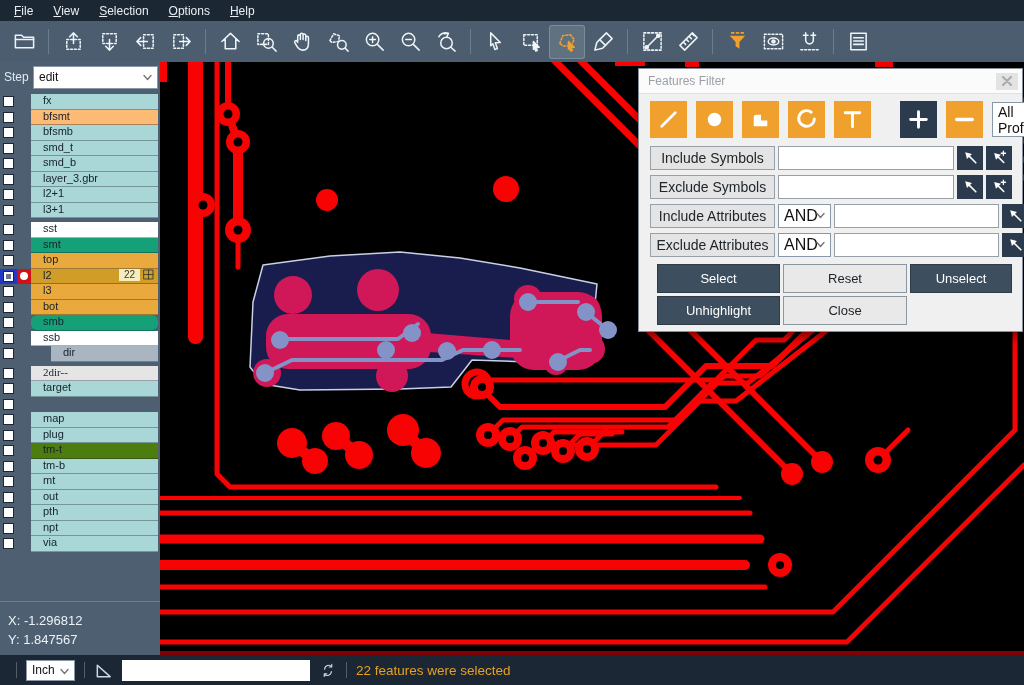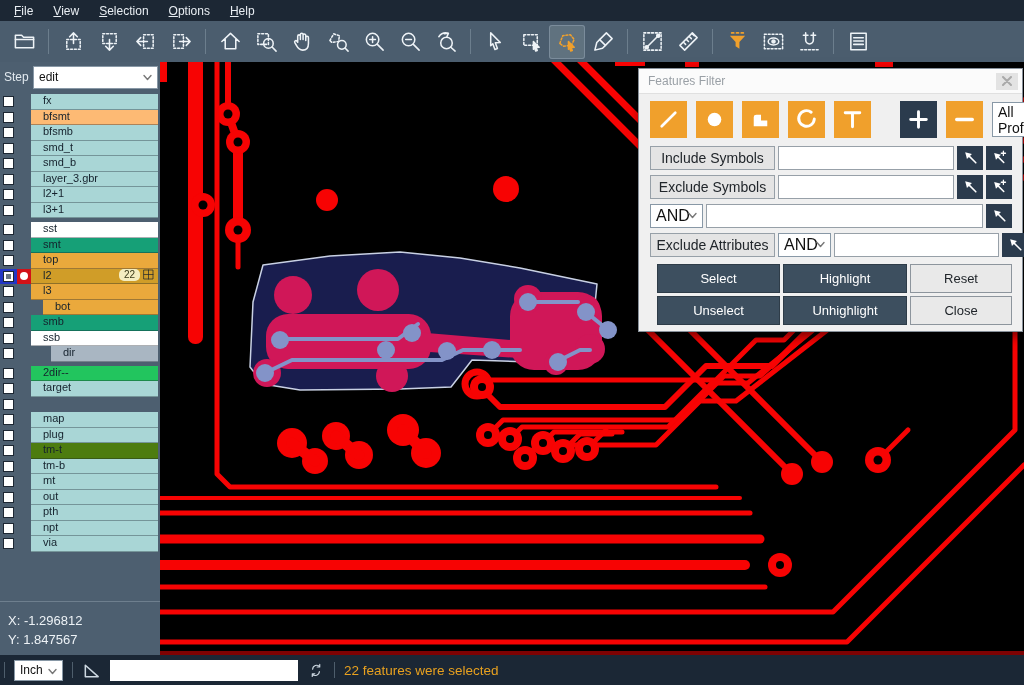--- a/index.html
+++ b/index.html
@@ -42,21 +42,21 @@
   .cbcell { width:17px; display:flex; align-items:center; justify-content:center; flex:0 0 auto; }
   .cbcell.sel { background:#2336c4; }
   .cb { width:11px; height:11px; background:#fff; border:1px solid #1d2733; }
   .cb.checked { box-shadow:inset 0 0 0 2px #fff, inset 0 0 0 6px #6b7685; }
   .indcell { width:14px; flex:0 0 auto; position:relative; }
   .indcell.sel { background:#d21117; }
   .indcell .dot { position:absolute; left:3px; top:3.5px; width:8px; height:8px; border-radius:50%; background:#fff; }
   .lcell { flex:1; display:flex; align-items:flex-start; padding:0 2px 0 12px; font-size:11px; color:#15222d;
            border-bottom:1px solid rgba(20,30,40,.35); margin-right:2px; }
   .lname { white-space:nowrap; }
-  .badge { margin-left:auto; background:#f4edc1; color:#3a3a1a; border-radius:5px; height:12px; line-height:12px;
+  .badge { margin-left:auto; background:#f4edc1; color:#3a3a1a; border-radius:0; height:12px; line-height:12px;
            padding:0 5px; font-size:10px; }
   .mx { width:13px; height:12px; margin-left:3px; color:#1a242e; flex:0 0 auto; }
   .mx svg { width:12px; height:12px; stroke-width:1.4; }
   .ldiv { height:4px; }
 
   #coords { position:absolute; left:0; bottom:6px; width:160px; border-top:1px solid #6e7f8e;
             padding:9px 0 0 8px; color:#edf2f6; font-size:13px; line-height:19px; }
 
   
   #canvas { position:absolute; left:160px; top:0; width:864px; height:593px; background:#000; cursor:crosshair; }
@@ -95,21 +95,21 @@
   .dpick { width:26px; height:24px; background:#2b3b4d; color:#fff; display:flex; align-items:center;
            justify-content:center; flex:0 0 auto; }
   .dpick svg { width:17px; height:17px; }
   .dactions { display:grid; grid-template-columns:123px 124px 1fr; gap:3px; padding:5px 10px 0 18px; }
   .abtn { height:29px; font-size:13px; display:flex; align-items:center; justify-content:center; border:1px solid #8d959d; }
   .abtn.dark { background:#3d4f5f; color:#fff; border-color:#2e3c48; }
   .abtn.light { background:#e9e9e9; color:#21262b; }
 
   
   #statusbar { position:absolute; left:0; top:655px; width:1024px; height:30px; background:#1b2735;
-               display:flex; align-items:center; padding:0 4px; gap:9px; }
+               display:flex; align-items:center; padding:0 16px; gap:9px; }
   .ssep { width:1px; height:16px; background:#4e5e6c; flex:0 0 auto; }
   .unit { width:49px; height:21px; flex:0 0 auto; font-size:12px; }
   .cicon { color:#cdd8e1; width:19px; height:19px; flex:0 0 auto; }
   .cicon svg { width:19px; height:19px; }
   .sinput { width:188px; height:21px; background:#fff; border:none; flex:0 0 auto; font-size:12px; padding:0 5px;
             font-family:"Liberation Sans",sans-serif; }
   .ricon { color:#cdd8e1; width:18px; height:18px; flex:0 0 auto; }
   .ricon svg { width:18px; height:18px; }
   .smsg { color:var(--statusmsg); font-size:13.5px; }
 </style>
@@ -405,30 +405,30 @@
             <span class="indcell"></span>
             <span class="lcell" style="background: rgb(234, 169, 60);">
               <span class="lname">l3</span>
             </span>
           </div>
           <div class="lrow">
             <span class="cbcell">
               <span class="cb"></span>
             </span>
             <span class="indcell"></span>
-            <span class="lcell" style="background: rgb(234, 169, 60); margin-left: 12px;">
+            <span class="lcell" style="background: rgb(234, 169, 60);">
               <span class="lname">bot</span>
             </span>
           </div>
           <div class="lrow">
             <span class="cbcell">
               <span class="cb"></span>
             </span>
             <span class="indcell"></span>
-            <span class="lcell" style="background: rgb(22, 160, 119);">
+            <span class="lcell" style="background: rgb(22, 160, 119); border-radius: 6px;">
               <span class="lname">smb</span>
             </span>
           </div>
           <div class="lrow">
             <span class="cbcell">
               <span class="cb"></span>
             </span>
             <span class="indcell"></span>
             <span class="lcell" style="background: rgb(255, 255, 255);">
               <span class="lname">ssb</span>
@@ -442,21 +442,21 @@
             <span class="lcell" style="background: rgb(169, 182, 194); margin-left: 20px;">
               <span class="lname">dir</span>
             </span>
           </div>
           <div class="ldiv"></div>
           <div class="lrow">
             <span class="cbcell">
               <span class="cb"></span>
             </span>
             <span class="indcell"></span>
-            <span class="lcell" style="background: #22c55e;">
+            <span class="lcell" style="background: #e5e5e5; font-family: Liberation Serif, serif;">
               <span class="lname">2dir--</span>
             </span>
           </div>
           <div class="lrow">
             <span class="cbcell">
               <span class="cb"></span>
             </span>
             <span class="indcell"></span>
             <span class="lcell" style="background: rgb(169, 214, 214);">
               <span class="lname">target</span>
@@ -773,20 +773,21 @@
             </div>
             <div class="dpick">
               <svg viewBox="0 0 24 24">
                 <path d="M9,10 L18,19" stroke-width="2.2"></path>
                 <path d="M4.5,5.5 L14,8 L7,15 Z" fill="currentColor" stroke="none"></path>
                 <path d="M17.5,3 V9 M14.5,6 H20.5" stroke-width="1.8"></path>
               </svg>
             </div>
           </div>
           <div class="drow">
+            <div class="dlabel">Include Attributes</div>
             <div class="selectbox dand">
               <span>AND</span>
               <span class="chev"><svg viewBox="0 0 15 15">
                   <path d="M4,5.5 L7.5,9.5 L11,5.5" stroke-width="1.4"></path>
                 </svg></span>
             </div>
             <input class="dfield" value="" style="">
             <div class="dpick">
               <svg viewBox="0 0 24 24">
                 <path d="M9,9 L19.5,19.5" stroke-width="2.2"></path>
@@ -806,21 +807,20 @@
             <div class="dpick">
               <svg viewBox="0 0 24 24">
                 <path d="M9,9 L19.5,19.5" stroke-width="2.2"></path>
                 <path d="M4.5,4.5 L14,7 L7,14 Z" fill="currentColor" stroke="none"></path>
               </svg>
             </div>
           </div>
         </div>
       <div class="dactions" id="dactions">
           <div class="abtn dark">Select</div>
-          <div class="abtn dark">Highlight</div>
           <div class="abtn light">Reset</div>
           <div class="abtn dark">Unselect</div>
           <div class="abtn dark">Unhighlight</div>
           <div class="abtn light">Close</div>
         </div>
     </div>
 
   </div>
 
   <div id="statusbar">

